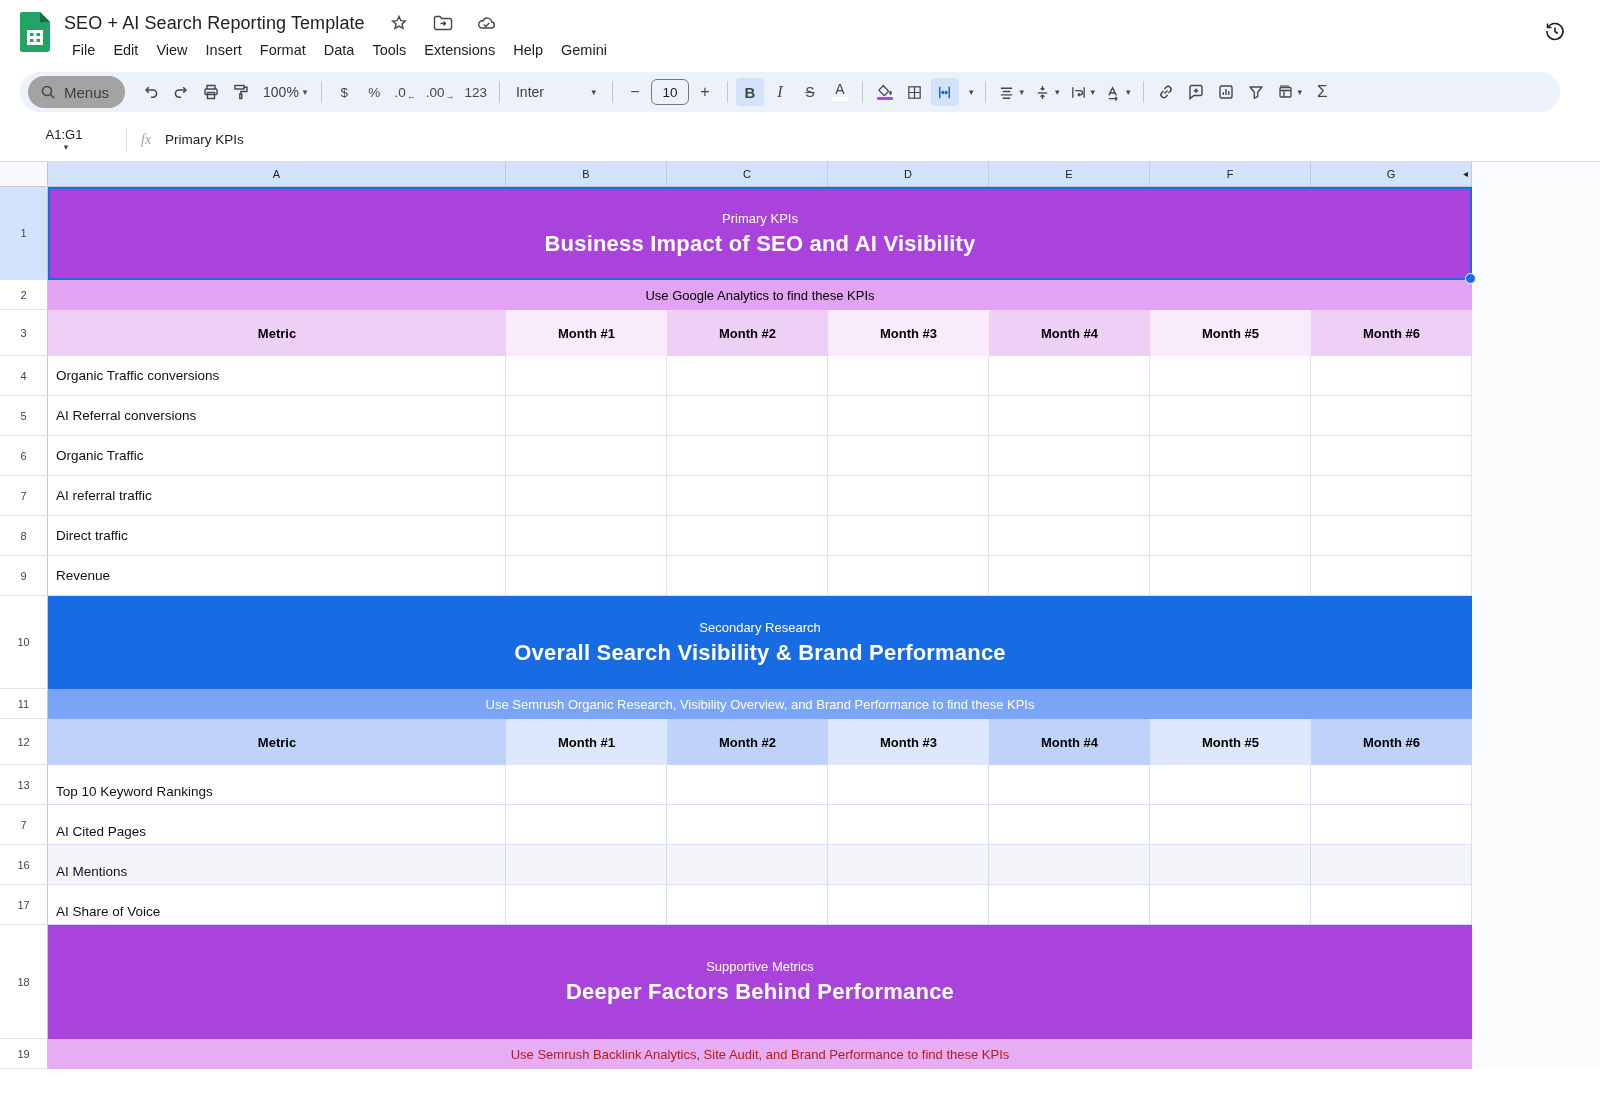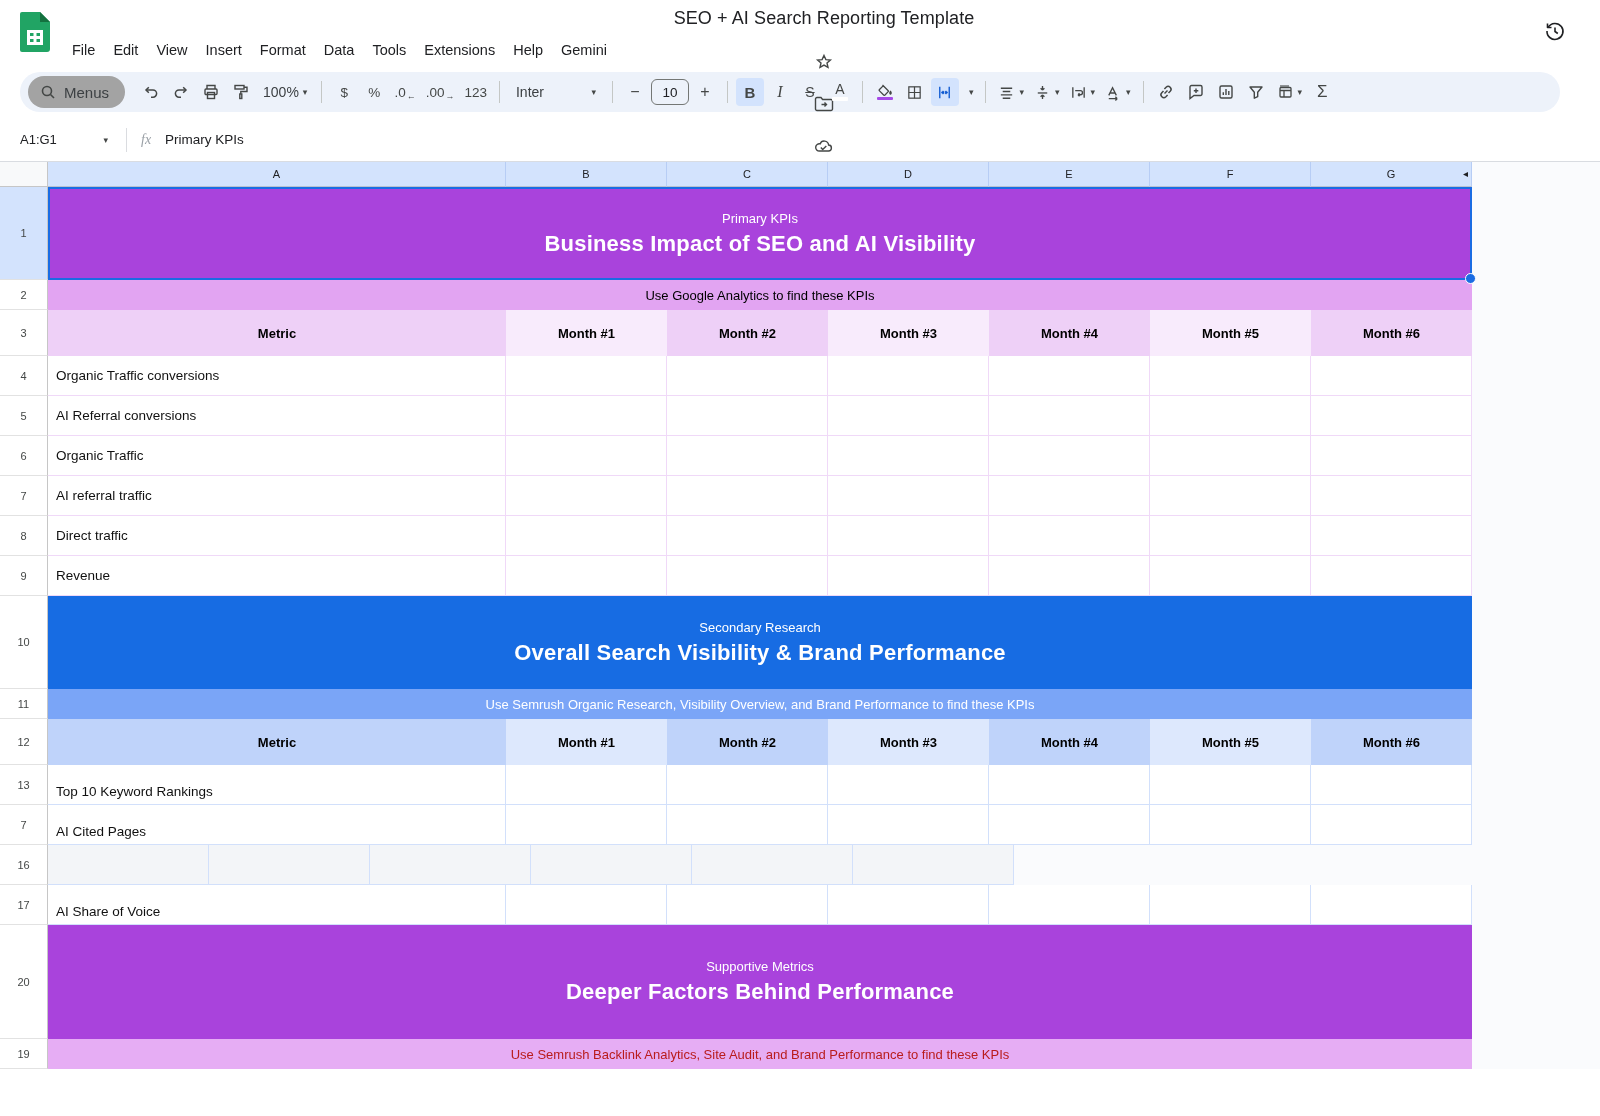--- a/index.html
+++ b/index.html
@@ -3,21 +3,21 @@
 <meta charset="utf-8">
 <style>
   * { box-sizing: border-box; margin: 0; padding: 0; }
   html,body { width:1600px; height:1116px; overflow:hidden; background:#fff;
     font-family:"Liberation Sans","DejaVu Sans",sans-serif; color:#202124; }
 
   
   .titlebar { height:66px; display:flex; align-items:flex-start; padding:8px 16px 0 18px; position:relative; }
   .logo { width:30px; height:40px; margin:4px 14px 0 2px; flex:0 0 auto; }
   .title-block { flex:1 1 auto; }
-  .title-row { display:flex; align-items:center; gap:24px; height:30px;flex-direction:column; }
+  .title-row { display:flex; align-items:center; gap:24px; height:30px; }
   .doc-title { font-size:18px; font-weight:500; letter-spacing:.1px; }
   .title-ico { width:20px; height:20px; display:inline-flex; align-items:center; justify-content:center; color:#444746; }
   .menu-row { display:flex; gap:2px; margin-top:2px; }
   .menu-item { font-size:14.5px; padding:2px 8px; border-radius:6px; cursor:default; }
   .history-btn { position:absolute; right:28px; top:14px; width:34px; height:34px; border-radius:50%;
     display:flex; align-items:center; justify-content:center; color:#202124; }
 
   
   .toolbar { height:52px; display:flex; align-items:center; padding:0 20px; }
   .toolbar-pill { background:#edf2fa; border-radius:24px; height:40px; width:1540px;
@@ -41,22 +41,22 @@
   .i-glyph { font-family:"Liberation Serif","DejaVu Serif",serif; font-style:italic; font-size:16px; }
   .s-glyph { text-decoration:line-through; font-size:14px; }
   .a-glyph { font-size:14px; font-weight:500; display:block; line-height:13px; }
   .color-bar { display:block; width:16px; height:3.5px; border-radius:1px; margin-top:1px; }
   .stack { display:flex; flex-direction:column; align-items:center; }
   .sigma { font-size:17px; color:#444746; }
 
   
   .formula-bar { height:44px; display:flex; align-items:center; padding:0 0 0 10px;
     border-bottom:1px solid #d9dce1; }
-  .name-box { width:108px; display:flex; align-items:center; justify-content:space-between;
-    padding:4px 10px; font-size:13px; }
+  .name-box { width:108px; display:flex; align-items:center; justify-content:flex-end;
+    padding:4px 10px; font-size:13px;flex-direction:column; }
   .fb-divider { width:1px; height:24px; background:#dadce0; margin:0 8px; }
   .fx { font-family:"Liberation Serif","DejaVu Serif",serif; font-style:italic; color:#9aa0a6;
     font-size:14px; margin:0 14px 0 6px; }
   .formula-text { font-size:13.5px; }
 
   
   :root {
     --rowhead-w:48px; --col-a:458px; --col-m:161px; --grid-w:1472px;
   }
   .sheet-area { position:relative; width:1600px; background:#fafbfd; }
@@ -517,20 +517,21 @@
           <div class="mcell cm"></div>
           <div class="mcell cm"></div>
           <div class="mcell cm"></div>
           <div class="mcell cm"></div>
           <div class="mcell cm"></div>
         </div>
       </div>
       <div class="grid-row row-metric band">
         <div class="rowhead">16</div>
         <div class="cells g-blue">
+          <div class="mcell c0">AI Mentions</div>
           <div class="mcell cm"></div>
           <div class="mcell cm"></div>
           <div class="mcell cm"></div>
           <div class="mcell cm"></div>
           <div class="mcell cm"></div>
           <div class="mcell cm"></div>
         </div>
       </div>
       <div class="grid-row row-metric">
         <div class="rowhead">17</div>
@@ -538,21 +539,21 @@
           <div class="mcell c0">AI Share of Voice</div>
           <div class="mcell cm"></div>
           <div class="mcell cm"></div>
           <div class="mcell cm"></div>
           <div class="mcell cm"></div>
           <div class="mcell cm"></div>
           <div class="mcell cm"></div>
         </div>
       </div>
       <div class="grid-row row-banner tall">
-        <div class="rowhead">20</div>
+        <div class="rowhead">18</div>
         <div class="cells">
           <div class="merged t-purple">
             <div class="banner-sub">Supportive Metrics</div>
             <div class="banner-title">Deeper Factors Behind Performance</div>
           </div>
         </div>
       </div>
       <div class="grid-row row-note">
         <div class="rowhead">19</div>
         <div class="cells">

